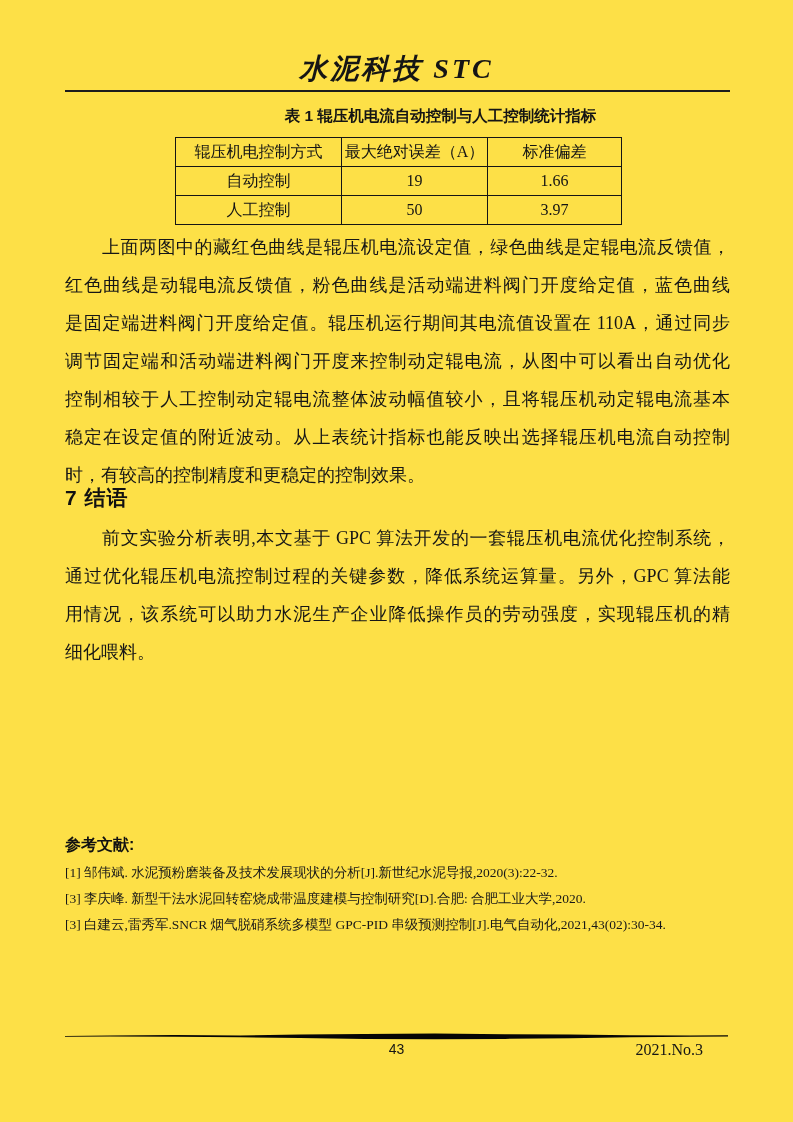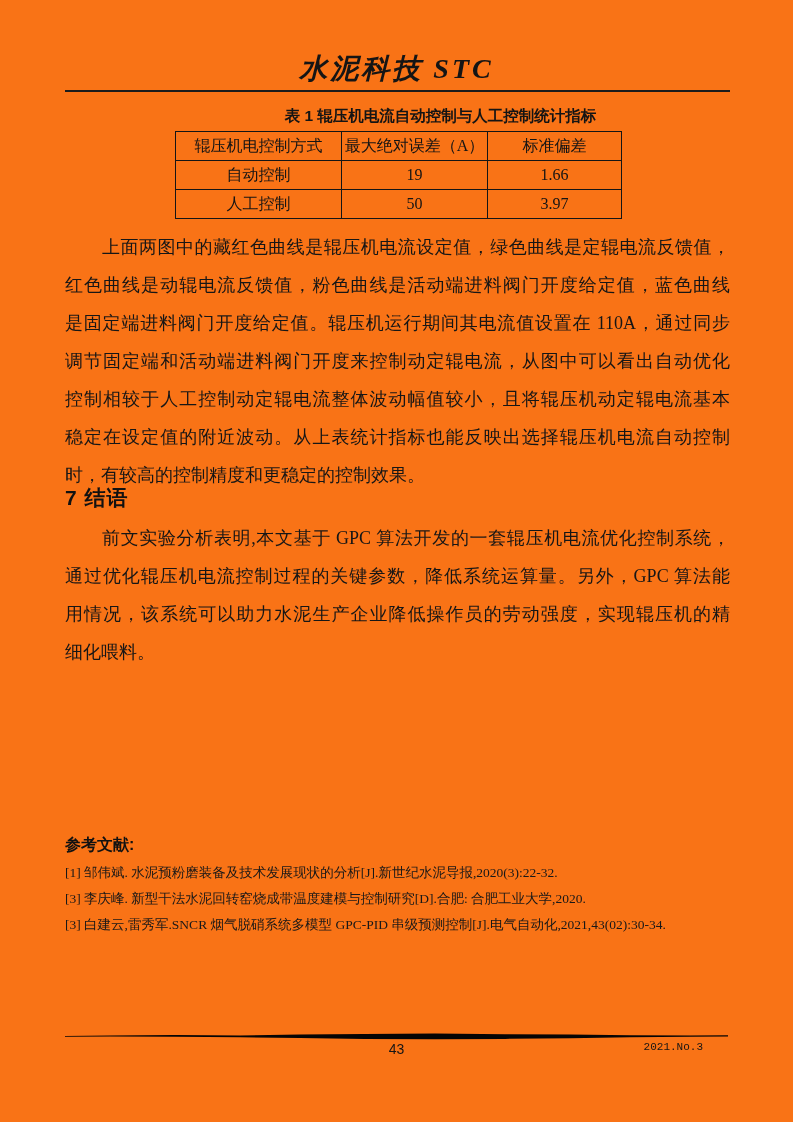--- a/index.html
+++ b/index.html
@@ -4,21 +4,21 @@
 <style>
   html, body {
     margin: 0;
     padding: 0;
     background: #ffffff;
   }
   .page {
     position: relative;
     width: 793px;
     height: 1122px;
-    background: #f97316;
+    background: #fde047;
     color: #111111;
     font-family: "Liberation Serif", "DejaVu Serif", serif;
     overflow: hidden;
   }
 
   
   .journal-title {
     position: absolute;
     top: 50px;
     left: 0;
@@ -47,21 +47,21 @@
     width: 100%;
     text-align: center;
     font-family: "Liberation Sans", "DejaVu Sans", sans-serif;
     font-size: 15.5px;
     font-weight: bold;
     color: #141414;
     margin-left: 44px;
   }
   table.stats-table {
     position: absolute;
-    top: 131px;
+    top: 137px;
     left: 175px;
     width: 443px;
     border-collapse: collapse;
     table-layout: fixed;
     font-size: 16px;
   }
   table.stats-table th,
   table.stats-table td {
     border: 1.5px solid #151515;
     text-align: center;
@@ -148,22 +148,22 @@
     width: 100%;
     text-align: center;
     font-family: "Liberation Sans", "DejaVu Sans", sans-serif;
     font-size: 14px;
     color: #151515;
   }
   .issue-number {
     position: absolute;
     top: 1041px;
     right: 90px;
-    font-family: Liberation Mono, monospace;
-    font-size: 11px;
+    font-family: Liberation Serif, serif;
+    font-size: 16px;
     color: #151515;
   }
 </style>
 </head>
 <body>
 
 <div class="page">
 
   <div class="journal-title">水泥科技 STC</div>
   <div class="header-rule"></div>

